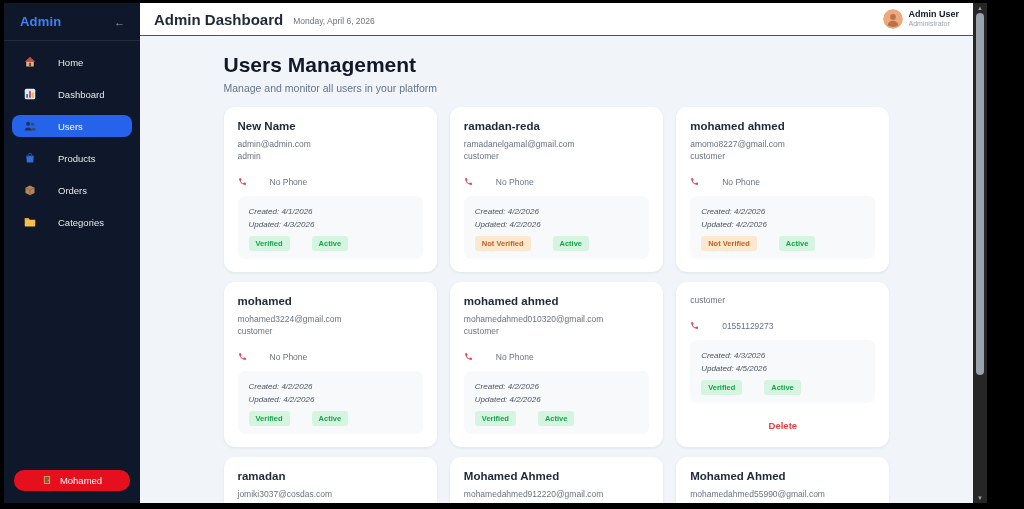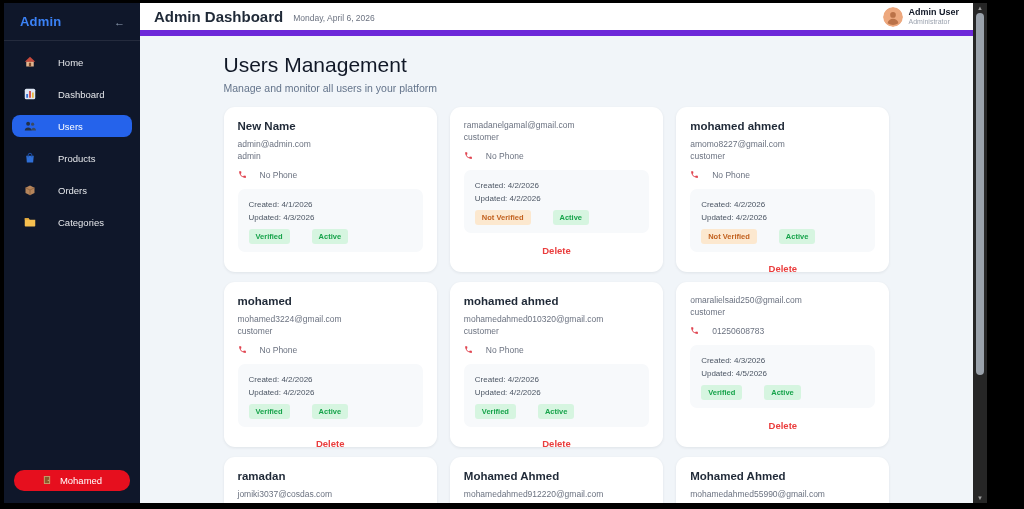--- a/index.html
+++ b/index.html
@@ -21,45 +21,45 @@
   .nav-icon { width:12px; height:12px; display:inline-flex; }
   .nav-icon svg { width:12px; height:12px; }
   .side-foot { margin-top:auto; padding:0 10px 12px; }
   .logout-btn { width:100%; height:21px; background:#e60f1e; color:#fff; border:none;
     border-radius:10px; font-size:9.5px; display:flex; align-items:center; justify-content:center;
     gap:6px; cursor:pointer; font-family:inherit; }
   .logout-btn svg { width:10px; height:10px; }
 
   
   .main { flex:1; display:flex; flex-direction:column; overflow:hidden; }
-  .topbar { height:33px; background:#fff; border-bottom:6px solid #6d28d9; display:flex;
+  .topbar { height:33px; background:#fff; border-bottom:1px solid #6d28d9; display:flex;
     align-items:center; padding:0 14px; flex-shrink:0; }
   .topbar-title { font-size:15px; font-weight:bold; color:#1f2937; }
   .topbar-date { font-size:8.5px; color:#6b7280; margin-left:10px; margin-top:3px; }
   .userbox { margin-left:auto; display:flex; align-items:center; gap:5px; }
   .avatar { width:20px; height:20px; border-radius:50%; overflow:hidden; flex-shrink:0; }
   .avatar svg { width:20px; height:20px; display:block; }
   .userbox .uname { font-size:9px; font-weight:bold; color:#111827; line-height:1.2; }
   .userbox .urole { font-size:7px; color:#9ca3af; line-height:1.2; }
 
   .content { flex:1; background:#f1f5f9; overflow:hidden; padding-top:17px; }
   .container { width:666px; margin:0 auto; }
-  .page-title { font-size:21px; font-weight:normal; color:#111827; }
+  .page-title { font-size:21px; font-weight:bold; color:#111827; }
   .page-sub { font-size:10.5px; color:#64748b; margin-top:5px; }
 
   .grid { margin-top:13px; display:grid; grid-template-columns:repeat(3,1fr);
     column-gap:13px; row-gap:10px; grid-auto-rows:165px; }
   .card { background:#fff; border-radius:11px; box-shadow:0 1px 3px rgba(15,23,42,.08);
     padding:13px 14px 10px; display:flex; flex-direction:column; overflow:hidden; }
   .u-name { font-size:11.5px; font-weight:bold; color:#1f2937; margin-bottom:7px; }
   .u-line { font-size:8.5px; color:#6b7280; line-height:1.4; }
-  .u-phone { display:flex; align-items:center; gap:13px; font-size:8.5px; color:#6b7280; margin-top:7px; }
+  .u-phone { display:flex; align-items:center; gap:23px; font-size:8.5px; color:#6b7280; margin-top:14px; }
   .u-phone svg { width:9px; height:9px; flex-shrink:0; }
   .meta { background:#f7f9fb; border-radius:7px; padding:9px 11px 8px; margin-top:9px; }
-  .meta-line { font-size:8px; color:#4b5563; line-height:1.65; }
+  .meta-line { font-size:8px; color:#4b5563; line-height:1.65;font-style:italic; }
   .badges { margin-top:5px; display:flex; gap:22px; }
   .badge { font-size:7.5px; font-weight:bold; padding:3px 7px; border-radius:3px; }
   .badge.green { background:#d6f5e0; color:#16a34a; }
   .badge.orange { background:#fce8cf; color:#c2611e; }
   .delete-row { margin-top:auto; text-align:center; padding:6px 0 4px; }
   .delete-btn { color:#ea3d3d; font-size:9.5px; font-weight:bold; background:none; border:none;
     cursor:pointer; font-family:inherit; }
 
   
   .scrollbar { width:14px; background:#262626; position:relative; flex-shrink:0; }
@@ -202,20 +202,21 @@
                   <div class="meta-line">Updated: 4/3/2026</div>
                   <div class="badges">
                     <span class="badge green">Verified</span>
                     <span class="badge green">Active</span>
                   </div>
                 </div>
 
               </div>
 
               <div class="card">
+                <div class="u-name">ramadan-reda</div>
                 <div class="u-line">ramadanelgamal@gmail.com</div>
                 <div class="u-line">customer</div>
                 <div class="u-phone">
                   <svg viewBox="0 0 24 24">
                     <path fill="#e0434f" d="M6.62 10.79c1.44 2.83 3.76 5.14 6.59 6.59l2.2-2.21c.27-.26.67-.36 1.02-.24 1.12.37 2.33.57 3.57.57.55 0 1 .45 1 1V20c0 .55-.45 1-1 1-9.39 0-17-7.61-17-17 0-.55.45-1 1-1h3.5c.55 0 1 .45 1 1 0 1.25.2 2.45.57 3.57.11.35.03.74-.25 1.02l-2.2 2.2z"></path>
                   </svg>
                   <span>No Phone</span>
                 </div>
                 <div class="meta">
                   <div class="meta-line">Created: 4/2/2026</div>
@@ -293,27 +294,26 @@
                     <span class="badge green">Verified</span>
                     <span class="badge green">Active</span>
                   </div>
                 </div>
                 <div class="delete-row">
                   <button class="delete-btn">Delete</button>
                 </div>
               </div>
 
               <div class="card">
-                <div class="u-line">omaralielsaid250@gmail.com</div>
-                <div class="u-line">customer</div>
-                <div class="u-phone">
-                  <svg viewBox="0 0 24 24">
-                    <path fill="#e0434f" d="M6.62 10.79c1.44 2.83 3.76 5.14 6.59 6.59l2.2-2.21c.27-.26.67-.36 1.02-.24 1.12.37 2.33.57 3.57.57.55 0 1 .45 1 1V20c0 .55-.45 1-1 1-9.39 0-17-7.61-17-17 0-.55.45-1 1-1h3.5c.55 0 1 .45 1 1 0 1.25.2 2.45.57 3.57.11.35.03.74-.25 1.02l-2.2 2.2z"></path>
-                  </svg>
-                  <span>01250608783</span>
+                <div class="u-line">customer</div>
+                <div class="u-phone">
+                  <svg viewBox="0 0 24 24">
+                    <path fill="#e0434f" d="M6.62 10.79c1.44 2.83 3.76 5.14 6.59 6.59l2.2-2.21c.27-.26.67-.36 1.02-.24 1.12.37 2.33.57 3.57.57.55 0 1 .45 1 1V20c0 .55-.45 1-1 1-9.39 0-17-7.61-17-17 0-.55.45-1 1-1h3.5c.55 0 1 .45 1 1 0 1.25.2 2.45.57 3.57.11.35.03.74-.25 1.02l-2.2 2.2z"></path>
+                  </svg>
+                  <span>01551129273</span>
                 </div>
                 <div class="meta">
                   <div class="meta-line">Created: 4/3/2026</div>
                   <div class="meta-line">Updated: 4/5/2026</div>
                   <div class="badges">
                     <span class="badge green">Verified</span>
                     <span class="badge green">Active</span>
                   </div>
                 </div>
                 <div class="delete-row">

